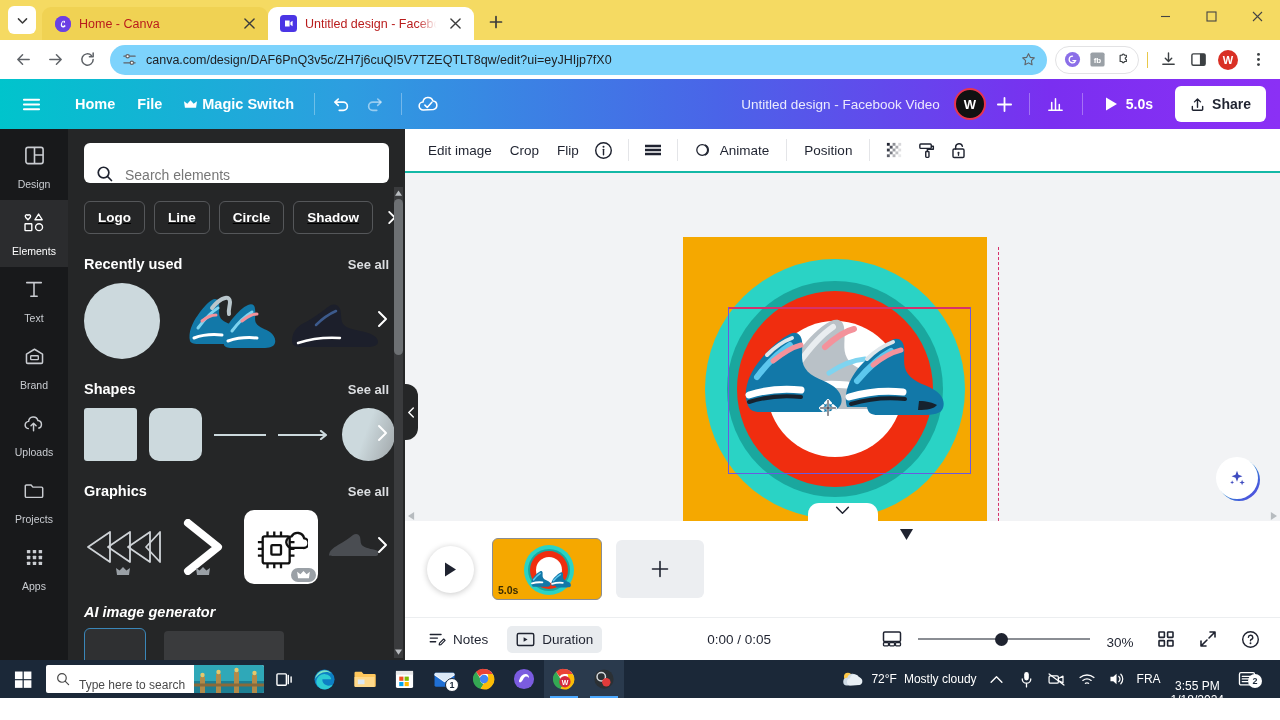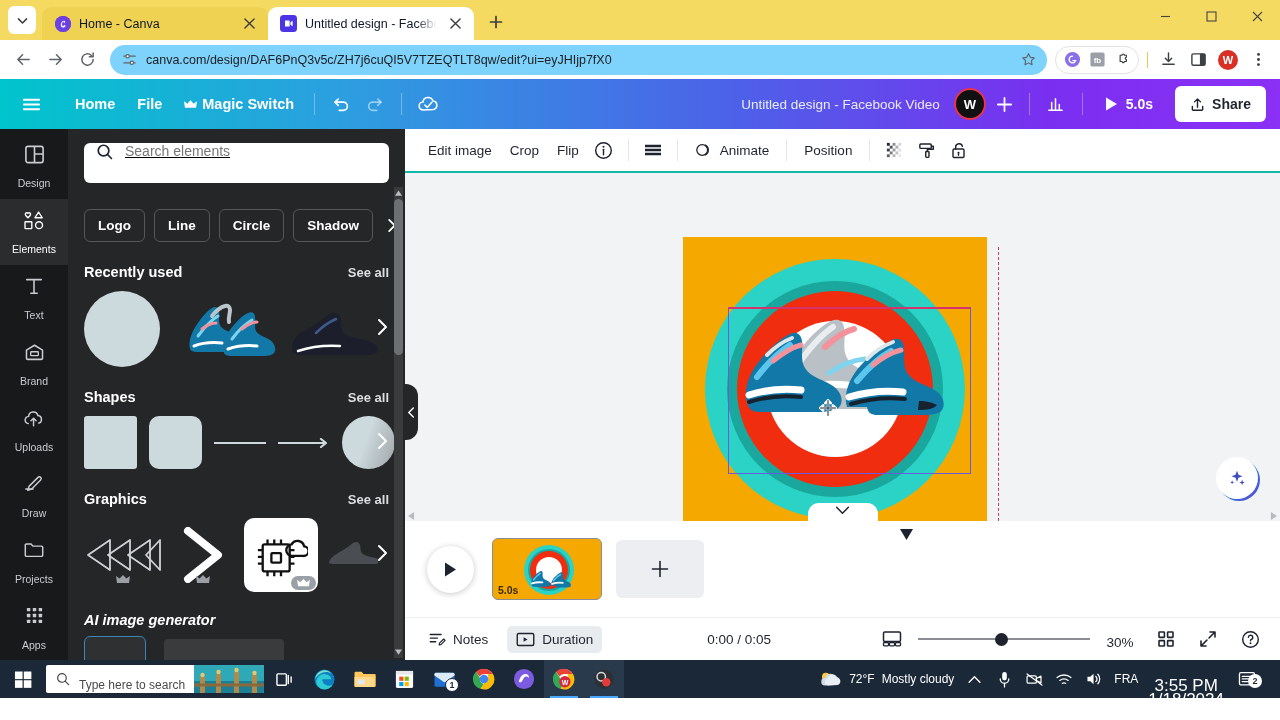--- a/index.html
+++ b/index.html
@@ -25,21 +25,21 @@
     height: 33px; display: flex; align-items: center; gap: 8px;
     padding: 0 10px 0 12px; border-radius: 9px 9px 0 0;
     font-size: 12.5px; color: #3c3c3c; position: relative; flex: 0 0 auto;
     max-width: 230px;
   }
   .tab.inactive { background: #f0d253; width: 226px; }
   .tab.active { background: #fff; width: 206px; }
   .tab-favicon { width: 17px; height: 17px; flex: 0 0 auto; display:flex; align-items:center; justify-content:center;}
   .tab-title {
     flex: 1 1 auto; overflow: hidden; white-space: nowrap;
-    text-overflow: clip; font-size: 12.5px; color: #0f172a;
+    text-overflow: clip; font-size: 12.5px; color: #b91c1c;
   }
   .tab.active .tab-title { -webkit-mask-image: linear-gradient(to right,#000 84%,transparent 99%); mask-image: linear-gradient(to right,#000 84%,transparent 99%); }
   .tab-close { width: 18px; height: 18px; display:flex; align-items:center; justify-content:center; flex:0 0 auto;}
   .new-tab-btn { width: 28px; height: 28px; margin: 0 0 4px 8px; display: flex; align-items: center; justify-content: center; }
   .win-controls { position: absolute; right: 0; top: 0; height: 40px; display: flex; }
   .win-btn { width: 46px; height: 32px; display: flex; align-items: center; justify-content: center; }
 
   .browser-toolbar {
     height: 39px; background: #fff; display: flex; align-items: center;
     padding: 0 8px; gap: 2px;
@@ -101,25 +101,25 @@
     height: 67px; display: flex; flex-direction: column; align-items: center; justify-content: center; gap: 11px;
     color: #c9ccd1; font-size: 10.5px;
   }
   .rail-item.active { background: #2b2c2e; color: #fff; }
   .rail-ico { height: 24px; display: flex; align-items: center; justify-content: center;}
 
   
   .panel { width: 337px; background: #252627; position: relative; flex:0 0 auto; overflow: hidden; }
   .panel-inner { padding: 14px 16px 0 16px; }
   .search-box {
-    height: 40px; background: #fff; border-radius: 6px; display: flex; align-items: flex-start;
-    padding: 0 12px; gap: 11px; text-decoration: underline;
+    height: 40px; background: #fff; border-radius: 6px; display: flex; align-items: flex-end;
+    padding: 0 12px; gap: 11px;
   }
   .search-ph { font-size: 14px; color: #767676; }
-  .pill-row { display: flex; gap: 9px; margin-top: 26px; align-items: center; }
+  .pill-row { display: flex; gap: 9px; margin-top: 18px; align-items: center; text-decoration: underline; }
   .pill {
     border: 1px solid #55575a; border-radius: 6px; color: #fff; font-size: 13.5px; font-weight: bold;
     padding: 8px 13px; white-space: nowrap;
   }
   .pill-next { color:#fff; display:flex; align-items:center; padding-left:2px;}
   .sec-head { display: flex; align-items: center; justify-content: space-between; margin-top: 22px; margin-bottom: 11px;}
   .sec-title { font-size: 14.5px; font-weight: bold; color: #fff; }
   .sec-seeall { font-size: 13px; font-weight: bold; color: #dcdee1; }
   .row-items { display: flex; align-items: center; gap: 12px; position: relative; }
   .thumb { border-radius: 3px; flex: 0 0 auto; position: relative; }
@@ -232,21 +232,21 @@
   .tb-app.active::after { content:''; position:absolute; bottom:0; left:6px; right:6px; height:2.5px; background:#4aa8ff;}
   .tb-badge {
     position: absolute; right: 5px; bottom: 6px; width: 14px; height: 14px; border-radius: 50%;
     background: #fff; color: #1b2838; font-size: 9px; font-weight: bold;
     display: flex; align-items: center; justify-content: center; border: 1px solid #1b2838;
   }
   .tray { margin-left: auto; display: flex; align-items: center; gap: 10px; padding-right: 20px; color: #fff; }
   .tray-weather { display: flex; align-items: center; gap: 7px; font-size: 12px; color: #fff;}
   .tray-ico { width: 20px; display: flex; align-items: center; justify-content: center;}
   .tray-lang { font-size: 12px; }
-  .tray-clock { font-size: 17px; line-height: 14px; text-align: center; margin-top: 28px; }
+  .tray-clock { font-size: 12px; line-height: 14px; text-align: center; margin-top: 28px; }
   .tray-notif { position: relative; width: 26px; display:flex;align-items:center;justify-content:center;}
   .tray-notif-badge {
     position: absolute; right: -2px; bottom: -1px; width: 14px; height: 14px; border-radius: 50%;
     background: #fff; color: #1b2838; font-size: 9px; font-weight: bold;
     display: flex; align-items: center; justify-content: center;
   }
 </style>
 </head>
 <body>
 
@@ -511,29 +511,20 @@
       <span>Brand</span>
     </div>
     <div class="rail-item">
       <span class="rail-ico">
         <svg width="22" height="20" viewBox="0 0 24 22">
             <path d="M6.4 17.2a4 4 0 0 1-.3-8 5.2 5.2 0 0 1 10.2-1 4.3 4.3 0 0 1 .4 8.5" fill="none" stroke="#c9ccd1" stroke-width="1.6" stroke-linejoin="round"></path>
             <path d="M11.5 19.6v-8.4m0 0l-2.8 2.8m2.8-2.8l2.8 2.8" stroke="#c9ccd1" stroke-width="1.6" fill="none" stroke-linecap="round" stroke-linejoin="round"></path>
           </svg>
       </span>
       <span>Uploads</span>
-    </div>
-    <div class="rail-item">
-      <span class="rail-ico">
-        <svg width="22" height="20" viewBox="0 0 24 22">
-            <path d="M3 16.5h8" stroke="#c9ccd1" stroke-width="1.6" stroke-linecap="round"></path>
-            <path d="M6.5 13.6L16.4 3.7a2 2 0 0 1 2.9 2.9l-9.9 9.9-4.2 1.3z" fill="none" stroke="#c9ccd1" stroke-width="1.6" stroke-linejoin="round"></path>
-          </svg>
-      </span>
-      <span>Draw</span>
     </div>
     <div class="rail-item">
       <span class="rail-ico">
         <svg width="22" height="19" viewBox="0 0 24 20">
             <path d="M2.5 5.2a1.3 1.3 0 0 1 1.3-1.3h5l2 2.4h9.4a1.3 1.3 0 0 1 1.3 1.3v8.6a1.3 1.3 0 0 1-1.3 1.3H3.8a1.3 1.3 0 0 1-1.3-1.3z" fill="none" stroke="#c9ccd1" stroke-width="1.6" stroke-linejoin="round"></path>
           </svg>
       </span>
       <span>Projects</span>
     </div>
     <div class="rail-item">

